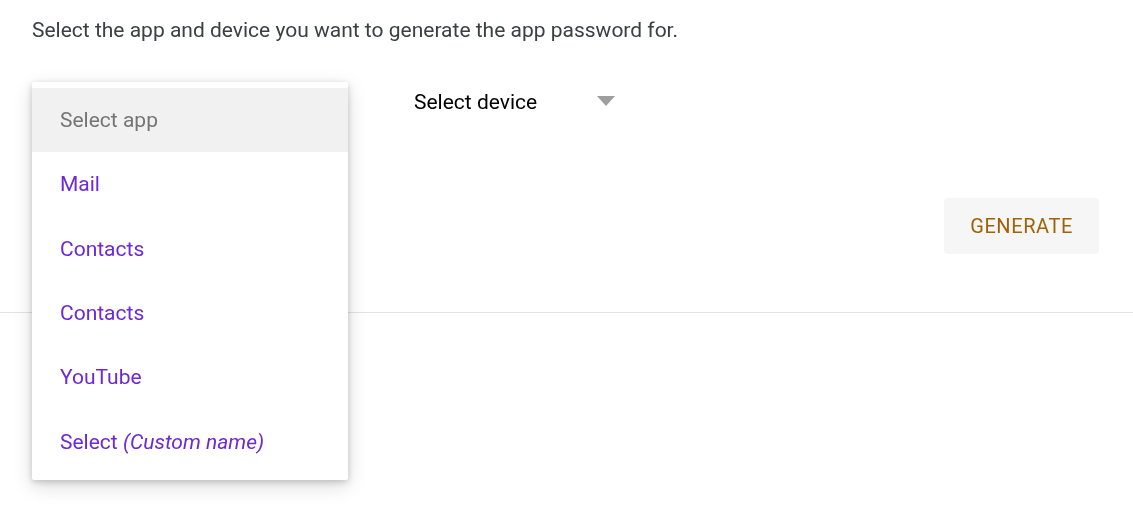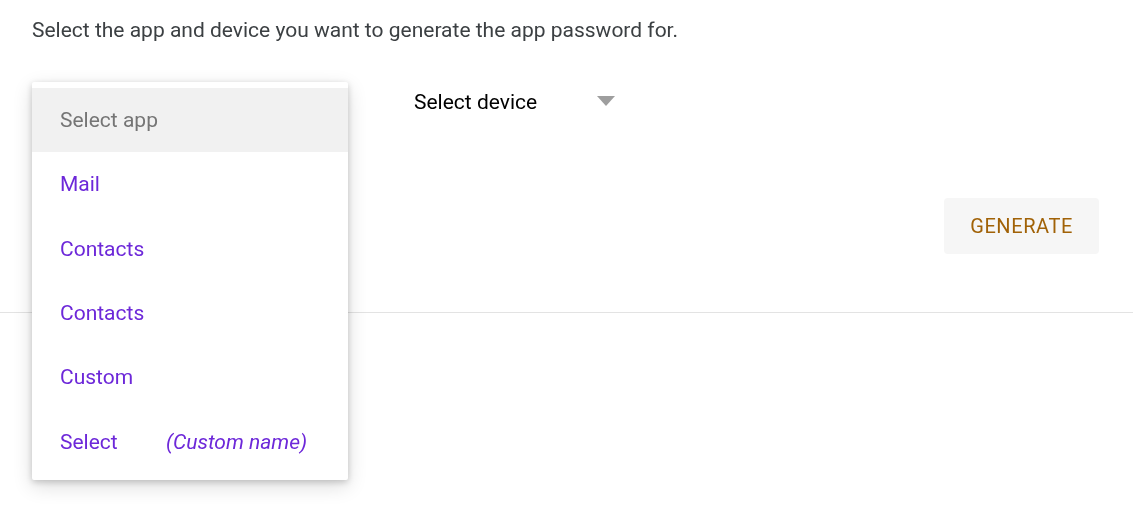--- a/index.html
+++ b/index.html
@@ -52,21 +52,20 @@
       color: #6d28d9;
       cursor: pointer;
       line-height: 1.35;
     }
     .dropdown-item.selected {
       background: #f1f1f1;
       color: #757575;
     }
     .dropdown-item .italic {
       font-style: italic;
-      margin-left: 43px;
     }
     .device-select {
       display: flex;
       align-items: center;
       gap: 60px;
       color: #000000;
       font-size: 21px;
       padding: 8px 0 6px 0;
       margin-left: 26px;
       cursor: pointer;
@@ -110,21 +109,21 @@
 <div class="container">
   <div class="instruction">Select the app and device you want to generate the app password for.</div>
 
   <div class="controls-row">
     <div class="app-dropdown-area">
       <div class="dropdown-menu">
         <div class="dropdown-item selected">Select app</div>
         <div class="dropdown-item">Mail</div>
         <div class="dropdown-item">Contacts</div>
         <div class="dropdown-item">Contacts</div>
-        <div class="dropdown-item">Custom</div>
+        <div class="dropdown-item">YouTube</div>
         <div class="dropdown-item">
           <span>Select </span><span class="italic">(Custom name)</span>
         </div>
       </div>
     </div>
 
     <div class="device-select">
       <span>Select device</span>
       <span class="chevron-down">
         <svg width="18" height="12" viewBox="0 0 18 12">

